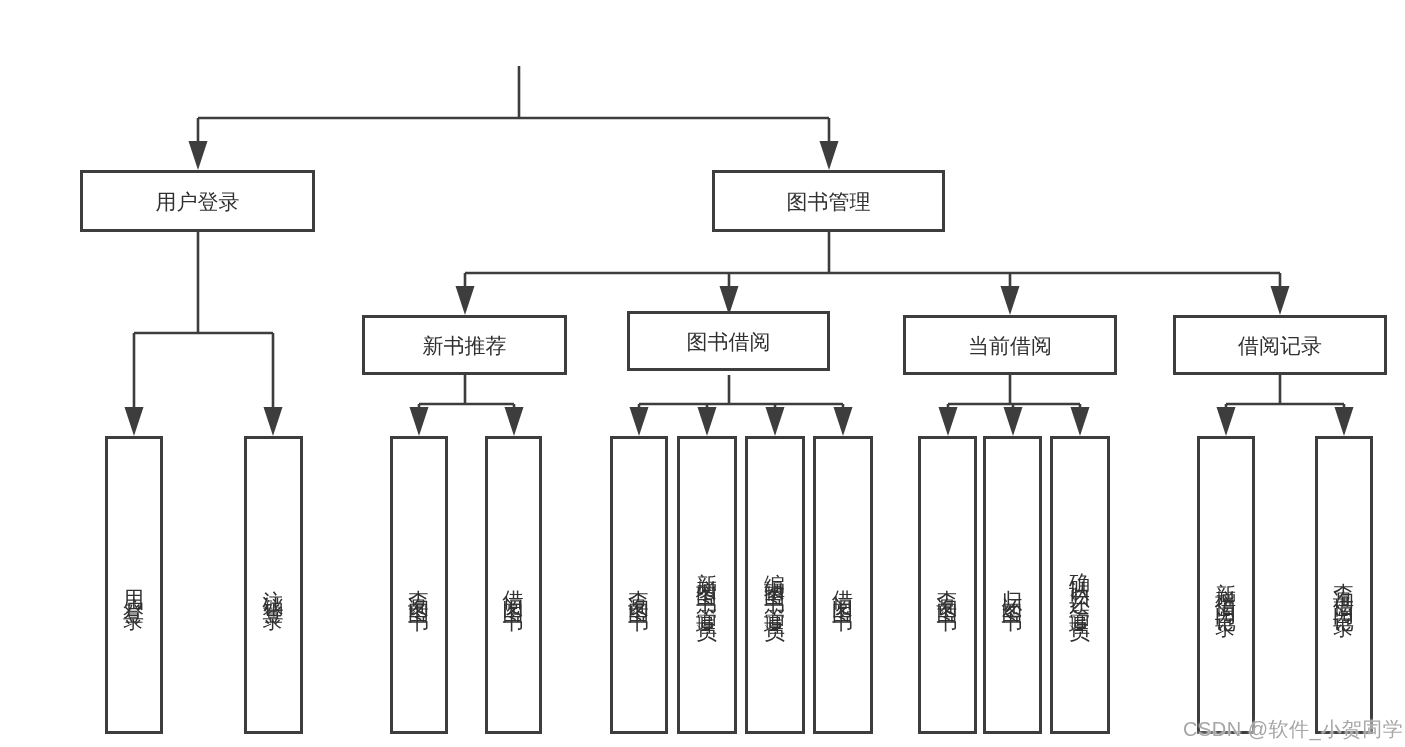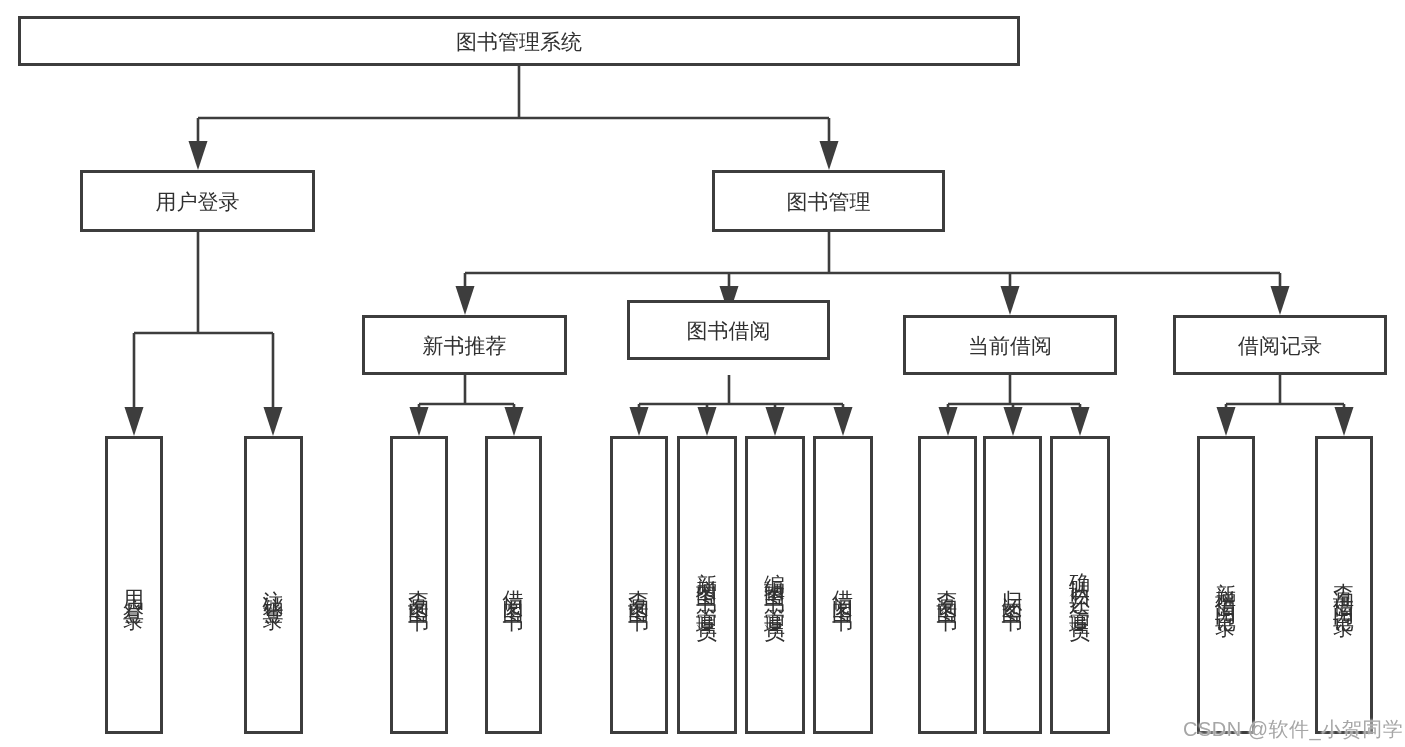--- a/index.html
+++ b/index.html
@@ -72,27 +72,26 @@
     <path d="M1010 375 V404 M948 404 H1080 M948 404 V410 M1013 404 V410 M1080 404 V410"></path>
     <use href="#arrowhead" transform="translate(948,407)"></use>
     <use href="#arrowhead" transform="translate(1013,407)"></use>
     <use href="#arrowhead" transform="translate(1080,407)"></use>
 
     <path d="M1280 375 V404 M1226 404 H1344 M1226 404 V410 M1344 404 V410"></path>
     <use href="#arrowhead" transform="translate(1226,407)"></use>
     <use href="#arrowhead" transform="translate(1344,407)"></use>
   </svg>
 
-  <div class="node" style="left:18px;top:16px;width:1002px;height:50px;">图书管理系统</div>
 
   <div class="node" style="left:80px;top:170px;width:235px;height:62px;">用户登录</div>
   <div class="node" style="left:362px;top:315px;width:205px;height:60px;">新书推荐</div>
 
   <div class="node" style="left:712px;top:170px;width:233px;height:62px;">图书管理</div>
-  <div class="node" style="left:627px;top:300px;width:203px;height:60px;">图书借阅</div>
+  <div class="node" style="left:627px;top:311px;width:203px;height:60px;">图书借阅</div>
   <div class="node" style="left:1173px;top:315px;width:214px;height:60px;">借阅记录</div>
   <div class="node" style="left:903px;top:315px;width:214px;height:60px;">当前借阅</div>
 
   <div class="node v" style="left:105px;top:436px;width:58px;height:298px;">用户登录</div>
   <div class="node v" style="left:244px;top:436px;width:59px;height:298px;">注销登录</div>
 
   <div class="node v" style="left:390px;top:436px;width:58px;height:298px;">查询图书</div>
   <div class="node v" style="left:485px;top:436px;width:57px;height:298px;">借阅图书</div>
 
   <div class="node v" style="left:610px;top:436px;width:58px;height:298px;">查询图书</div>

